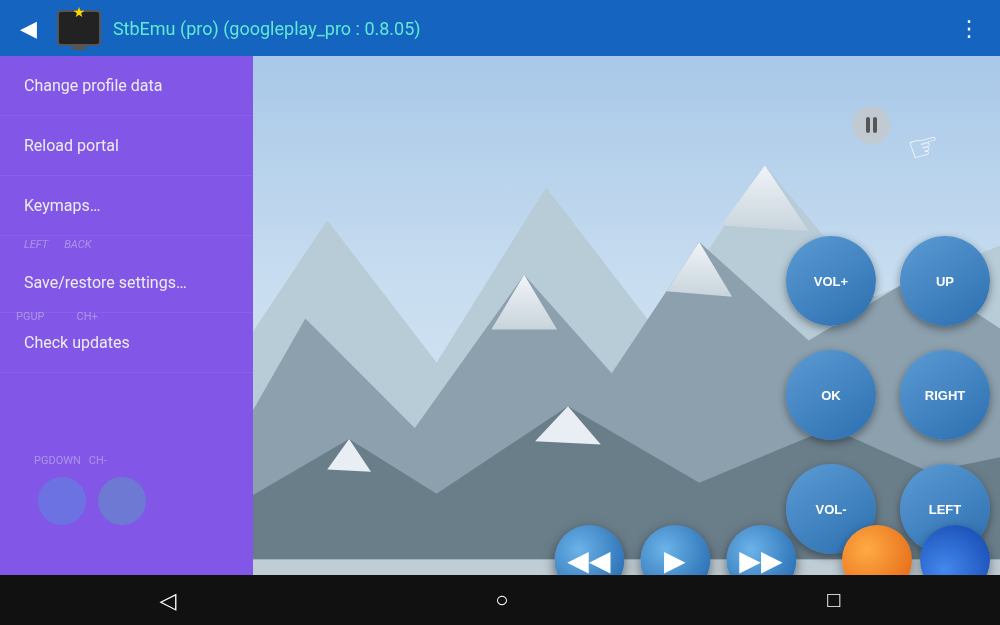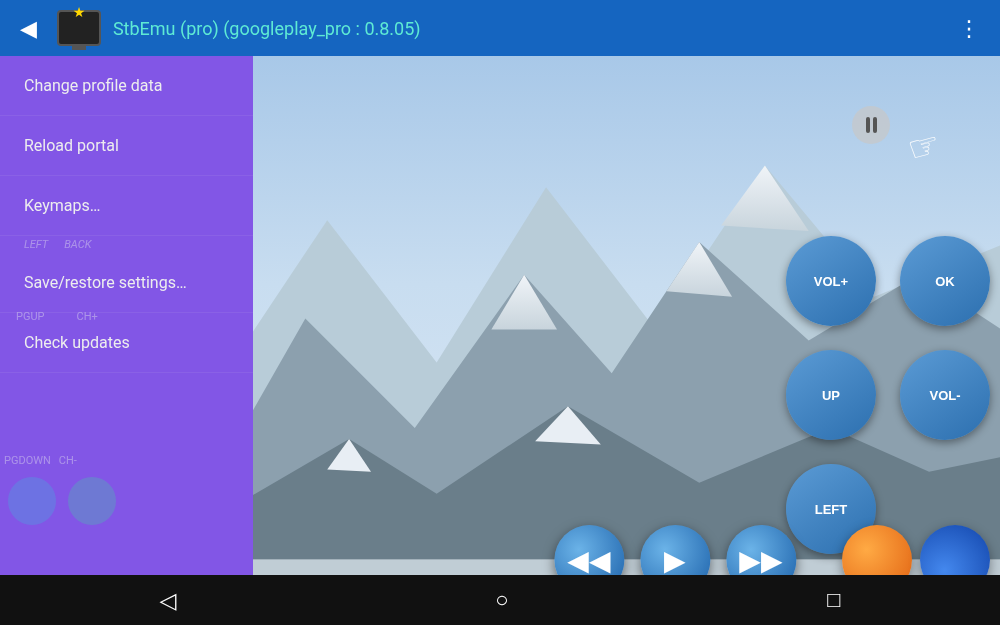--- a/index.html
+++ b/index.html
@@ -268,23 +268,23 @@
     .keymap-mid-row {
       display: flex;
       gap: 32px;
       color: rgba(255,255,255,0.4);
       font-size: 11px;
       margin: 4px 0;
     }
     .keymap-bot {
       position: absolute;
       bottom: 100px;
-      left: 0;
-      width: 100%;
-      padding: 0 4px;
+      left: 16px;
+      width: 100%;
+      padding: 0 18px;
     }
     .keymap-bot-row {
       display: flex;
       gap: 8px;
       color: rgba(255,255,255,0.4);
       font-size: 11px;
       margin: 3px 0;
       align-items: center;
     }
   </style>
@@ -374,22 +374,23 @@
         <div class="pause-icon">
           <div class="pause-bar"></div>
           <div class="pause-bar"></div>
         </div>
       </div>
 
       <div class="cursor-hand">☞</div>
 
       <div class="dpad-area">
         <button class="dpad-btn">VOL+</button>
+        <button class="dpad-btn">UP</button>
         <button class="dpad-btn">OK</button>
-        <button class="dpad-btn">UP</button>
+        <button class="dpad-btn">RIGHT</button>
         <button class="dpad-btn">VOL-</button>
         <button class="dpad-btn">LEFT</button>
       </div>
 
       <div class="media-controls">
         <button class="media-btn">
           <span style="font-size:28px;">◀◀</span>
         </button>
         <button class="media-btn">
           <span style="font-size:28px;">▶</span>

